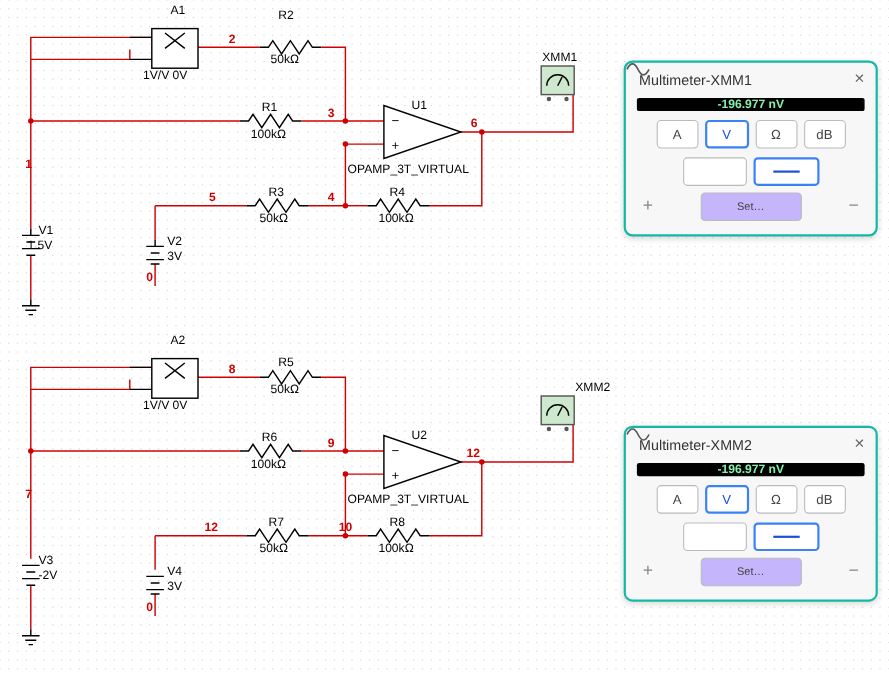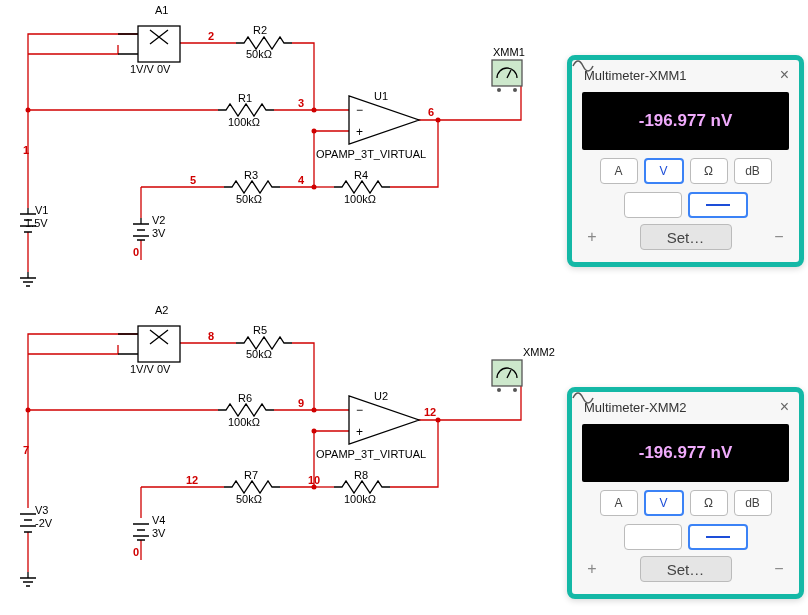--- a/index.html
+++ b/index.html
@@ -2,30 +2,30 @@
 <html><head>
 <meta charset="utf-8">
 <style>
 html,body{margin:0;padding:0;width:808px;height:615px;font-family:Arial,Helvetica,sans-serif;font-size:11px;color:#000;background:#fff}
 .canvas{position:absolute;left:0;top:0;width:808px;height:615px}
 .dot-bg{position:absolute;left:0;top:0;width:808px;height:615px;background-image:radial-gradient(circle,#c8c8c8 0.6px,transparent 0.6px);background-size:8px 8px;background-position:4px 4px}
 svg{position:absolute;left:0;top:0}
 .lbl{position:absolute;white-space:nowrap;background:transparent}
 .net{color:#d00000;font-weight:bold}
 .name{font-weight:normal}
-.panel{position:absolute;width:227px;background:#f7f7f7;border:5px solid #14b8a6;border-radius:8px;box-shadow:0 2px 6px rgba(0,0,0,0.15);}
+.panel{position:absolute;width:227px;background:#f7f7f7;border:2px solid #14b8a6;border-radius:8px;box-shadow:0 2px 6px rgba(0,0,0,0.15);}
 .panel .titlebar{display:flex;align-items:center;justify-content:space-between;padding:6px 10px 2px 12px;font-size:13px;color:#333}
 .panel .close{font-size:16px;color:#666;cursor:pointer}
-.reading{margin:6px 10px;background:#000;color:#f0abfc;text-align:center;font-size:17px;font-weight:bold;padding:19px 0;border-radius:2px}
+.reading{margin:6px 10px;background:#000;color:#86efac;text-align:center;font-size:11px;font-weight:bold;padding:0 0;border-radius:2px}
 .btnrow{display:flex;justify-content:center;gap:6px;margin:8px 10px 4px}
 .btn{border:1px solid #bbb;border-radius:4px;background:#fff;min-width:36px;height:24px;display:flex;align-items:center;justify-content:center;font-size:12px;color:#444;cursor:pointer}
 .btn.sel{border:2px solid #3b82f6;color:#1d4ed8;height:22px}
 .btn.wide{min-width:56px}
 .setrow{display:flex;align-items:center;justify-content:space-between;margin:6px 10px 10px;padding-bottom:2px}
-.setrow .set{border:1px solid #bbb;border-radius:4px;background:#e5e5e5;height:24px;width:90px;display:flex;align-items:center;justify-content:center;font-size:15px;color:#444}
+.setrow .set{border:1px solid #bbb;border-radius:4px;background:#c4b5fd;height:24px;width:90px;display:flex;align-items:center;justify-content:center;font-size:10px;color:#444}
 .pol{font-size:16px;color:#888;width:20px;text-align:center}
 .sine-icon{width:24px;height:12px}
 .dash-icon{width:24px;height:2px;background:#1d4ed8}
 </style>
 </head>
 <body>
 
 <div class="canvas">
 <div class="dot-bg"></div>
 
@@ -154,21 +154,21 @@
   <path d="M507 78 l4 -8"></path>
   <circle cx="499" cy="90" r="2" fill="#555" stroke="none"></circle>
   <circle cx="515" cy="90" r="2" fill="#555" stroke="none"></circle>
 </g>
 </g>
 
 </svg>
 
 <div class="lbl name" style="left:155px;top:4px">A1</div>
 <div class="lbl" style="left:130px;top:63px">1V/V 0V</div>
-<div class="lbl name" style="left:253px;top:24px">R2</div>
+<div class="lbl name" style="left:253px;top:8px">R2</div>
 <div class="lbl" style="left:246px;top:48px">50kΩ</div>
 <div class="lbl name" style="left:238px;top:92px">R1</div>
 <div class="lbl" style="left:228px;top:116px">100kΩ</div>
 <div class="lbl name" style="left:244px;top:169px">R3</div>
 <div class="lbl" style="left:236px;top:193px">50kΩ</div>
 <div class="lbl name" style="left:354px;top:169px">R4</div>
 <div class="lbl" style="left:344px;top:193px">100kΩ</div>
 <div class="lbl name" style="left:374px;top:90px">U1</div>
 <div class="lbl" style="left:316px;top:148px">OPAMP_3T_VIRTUAL</div>
 <div class="lbl name" style="left:35px;top:204px">V1</div>

